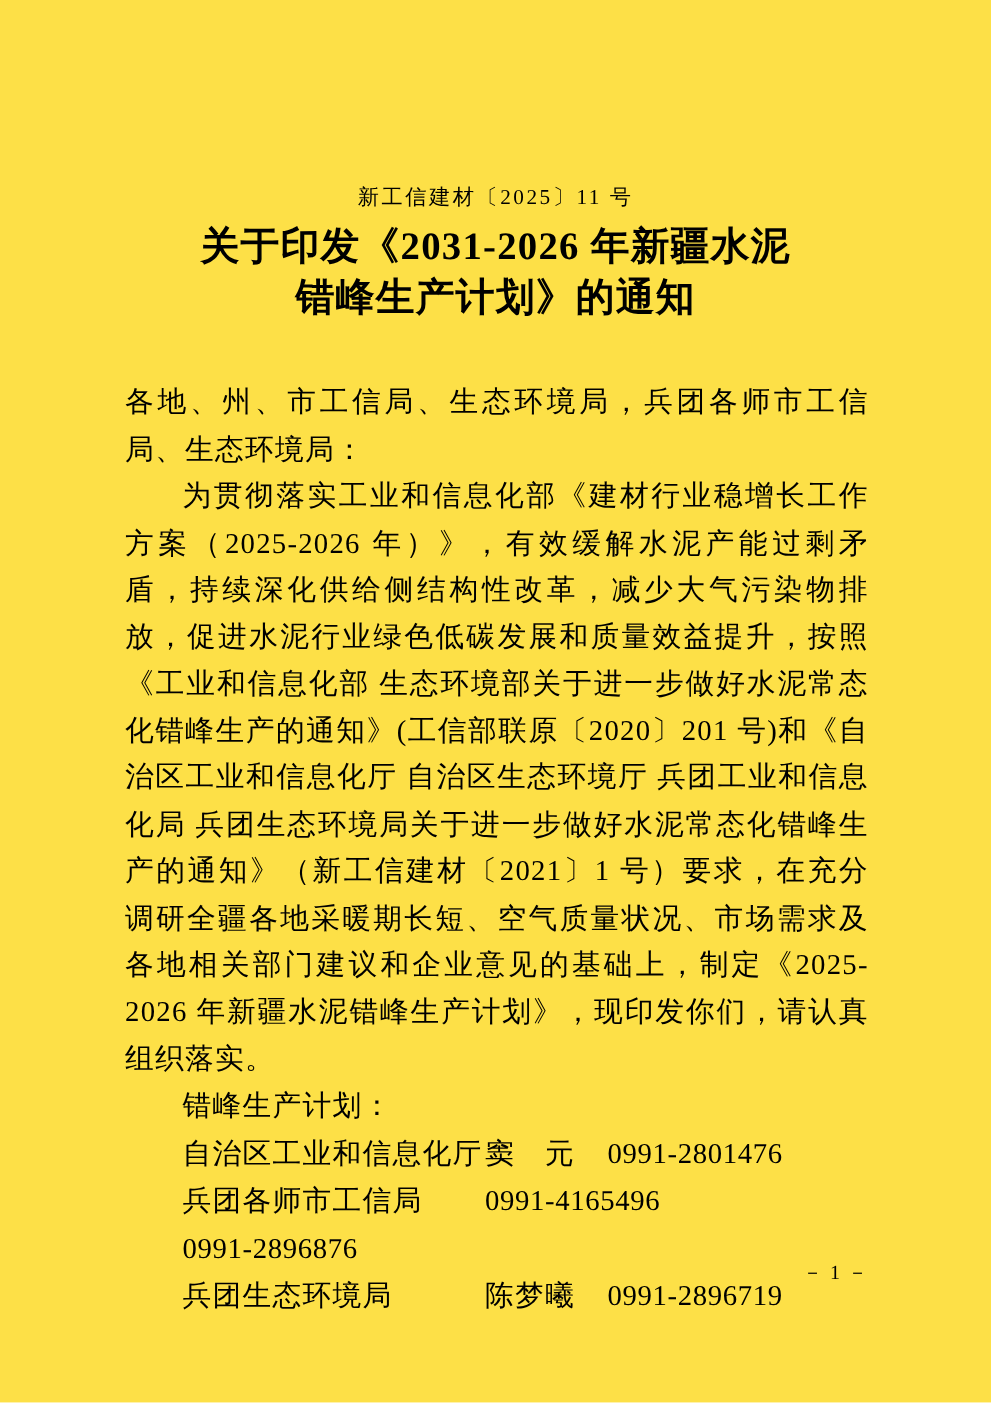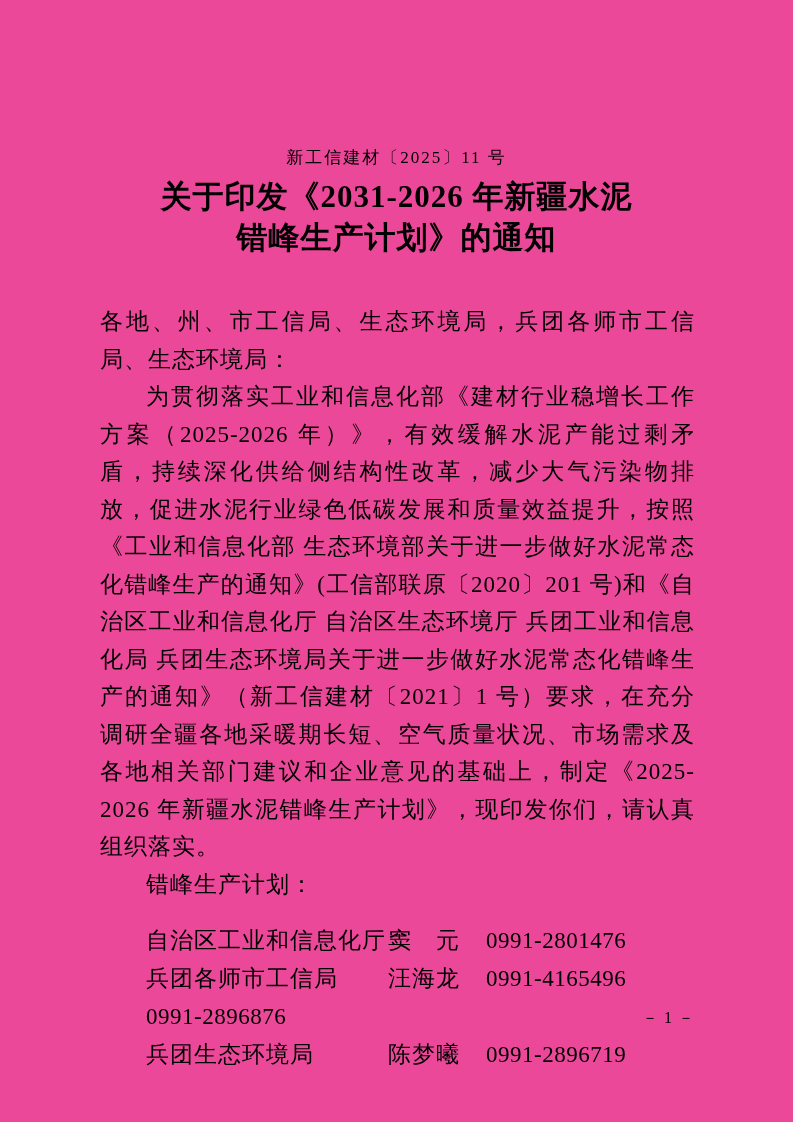--- a/index.html
+++ b/index.html
@@ -2,21 +2,21 @@
 <html lang="zh"><head>
 <meta charset="utf-8">
 <style>
   * { margin: 0; padding: 0; box-sizing: border-box; }
   html, body { background: #ffffff; }
   .page {
     position: relative;
     width: 793px;
     height: 1122px;
     margin: 0 auto;
-    background: #ec4899;
+    background: #fde047;
     color: #000000;
     font-family: "Liberation Serif", "DejaVu Serif", serif;
     overflow: hidden;
   }
   .doc-number {
     padding-top: 146px;
     text-align: center;
     font-size: 17px;
     letter-spacing: 2px;
   }
@@ -31,21 +31,21 @@
   .content {
     margin: 45px 98px 0 100px;
     font-size: 23px;
     line-height: 37.5px;
     text-align: justify;
     letter-spacing: 1px;
   }
   .salutation { }
   .para { text-indent: 2em; }
   .contacts-label { text-indent: 2em; }
-  .contact-table { margin-top: 19px; }
+  .contact-table { margin-top: 1px; }
   .contact-row {
     display: flex;
     padding-left: 2em;
     line-height: 38px;
     align-items: baseline;
   }
   .contact-org { width: 242px; }
   .contact-name { width: 98px; }
   .contact-phone { letter-spacing: 0.5px; }
   .page-number {
@@ -79,21 +79,20 @@
     <div class="contact-table">
 
       <div class="contact-row">
         <span class="contact-org">自治区工业和信息化厅</span>
         <span class="contact-name">窦　元</span>
         <span class="contact-phone">0991-2801476</span>
       </div>
 
       <div class="contact-row">
         <span class="contact-org">兵团各师市工信局</span>
-        <span class="contact-name">汪海龙</span>
         <span class="contact-phone">0991-4165496</span>
       </div>
 
       <div class="contact-row">
         <span class="contact-phone">0991-2896876</span>
       </div>
 
       <div class="contact-row">
         <span class="contact-org">兵团生态环境局</span>
         <span class="contact-name">陈梦曦</span>

